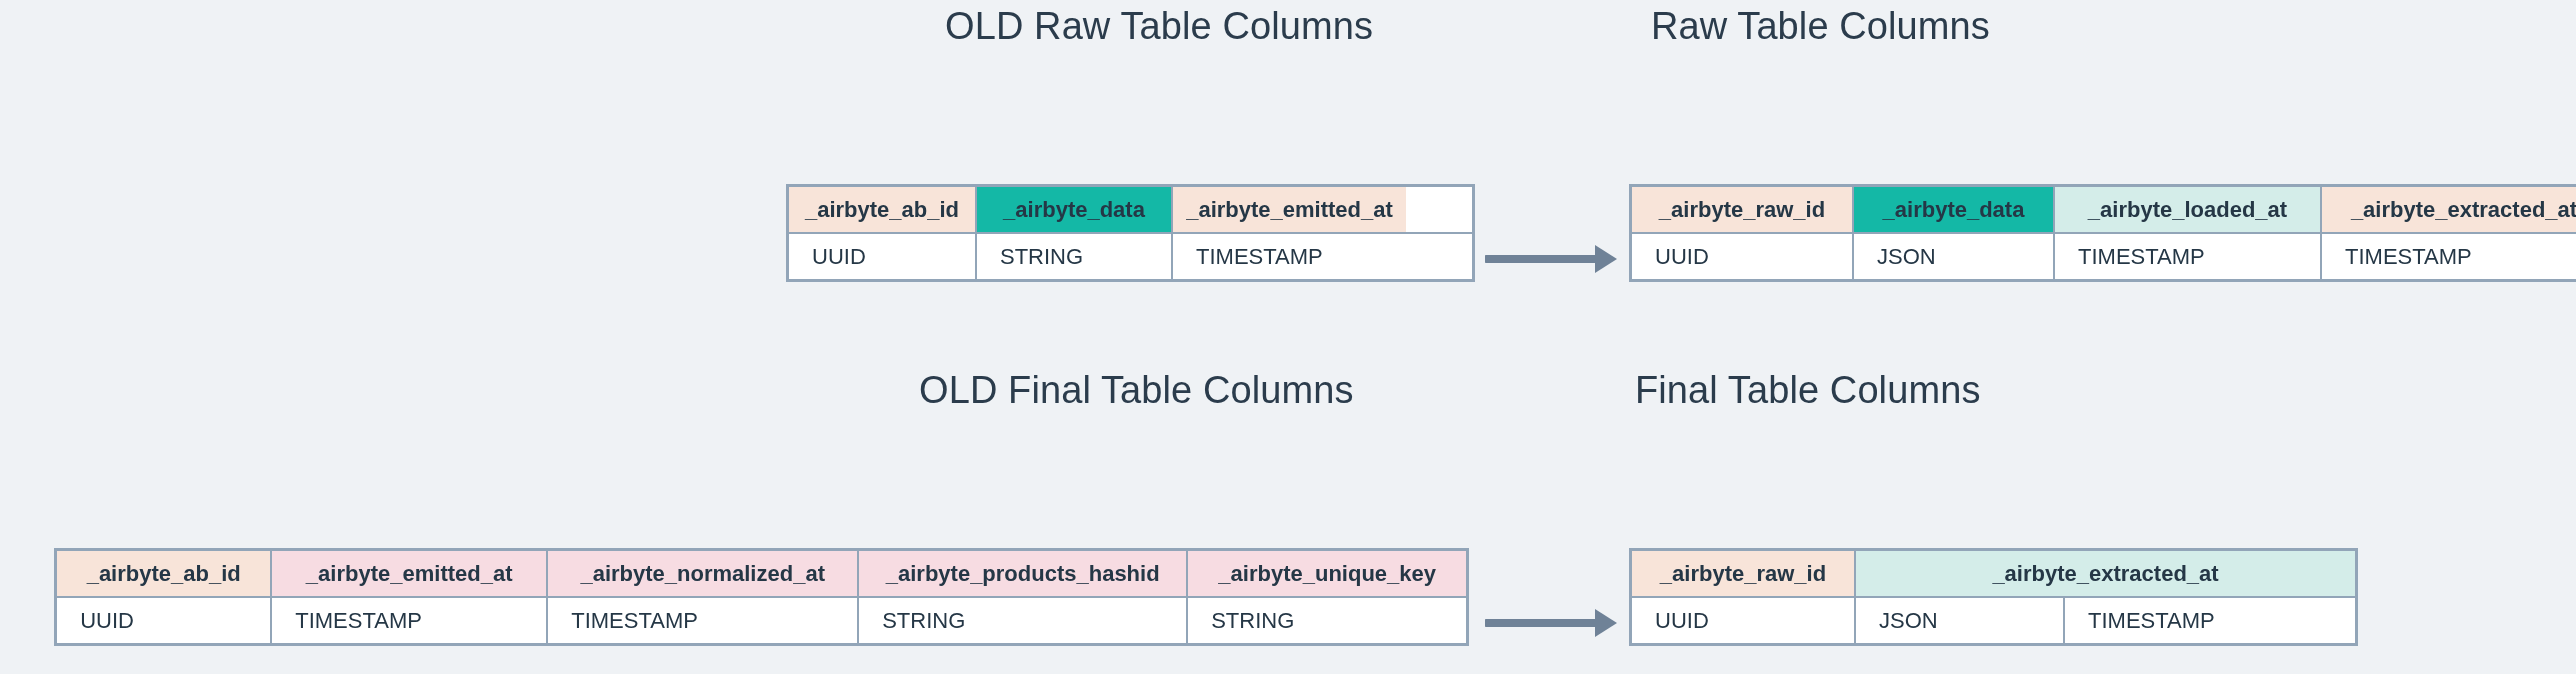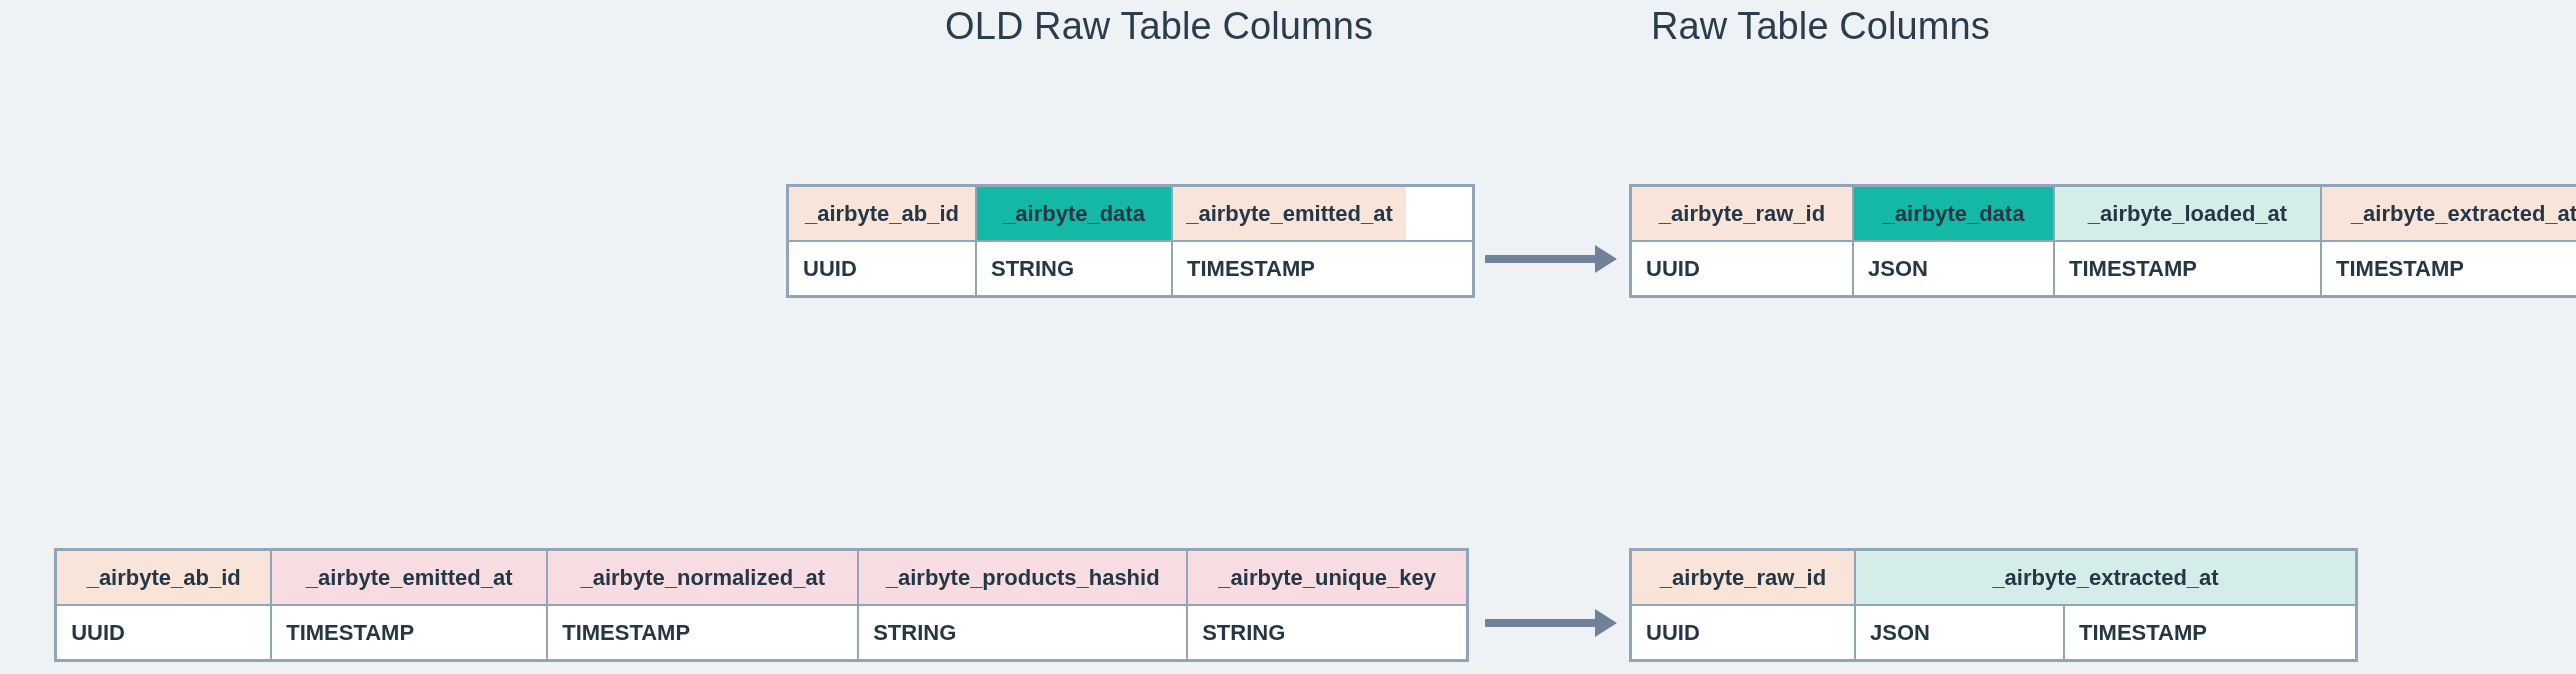--- a/index.html
+++ b/index.html
@@ -38,32 +38,32 @@
     box-sizing:border-box;
     border-right:2.2px solid #92a5b8;
     display:flex;
     align-items:center;
     white-space:nowrap;
     overflow:hidden;
   }
   .tbl .cell:last-child{border-right:none;}
   .tbl .row.head{border-bottom:2.9px solid #92a5b8;}
   .tbl .row.head .cell{
-    height:53px;
+    height:45px;
     font-size:22px;
     font-weight:700;
     justify-content:center;
     padding:0 10.2px;
   }
   .tbl .row.body .cell{
-    height:53px;
+    height:45px;
     font-size:22px;
-    font-weight:700;
+    font-weight:400;
     justify-content:flex-start;
-    padding:0 14px;
+    padding:0 23px;
     background:#ffffff;
   }
 
   .fill-peach{background:#f8e4d9;}
   .fill-teal{background:#d4ede9;}
   .fill-pink{background:#f7dce2;}
   .fill-white{background:#14b8a6;}
 
   
   #table-old-raw{left:742px;top:184px;width:689px;}
@@ -93,20 +93,22 @@
   #arrow-raw{left:1441px;top:244px;width:132px;}
   #arrow-final{left:1441px;top:608px;width:132px;}
 </style>
 </head>
 <body>
 
 <div class="stage">
 
   <div class="title" id="title-old-raw">OLD Raw Table Columns</div>
   <div class="title" id="title-new-raw">Raw Table Columns</div>
+  <div class="title" id="title-old-final">OLD Final Table Columns</div>
+  <div class="title" id="title-new-final">Final Table Columns</div>
 
   <div class="tbl" id="table-old-raw">
       <div class="row head">
         <div class="cell fill-peach" style="width: 188px; flex: 0 0 188px;">_airbyte_ab_id</div>
         <div class="cell fill-white" style="width: 196px; flex: 0 0 196px;">_airbyte_data</div>
         <div class="cell fill-peach" style="width: 233px; flex: 0 0 233px;">_airbyte_emitted_at</div>
       </div>
       <div class="row body">
         <div class="cell fill-white" style="width: 188px; flex: 0 0 188px;">UUID</div>
         <div class="cell fill-peach" style="width: 196px; flex: 0 0 196px;">STRING</div>

